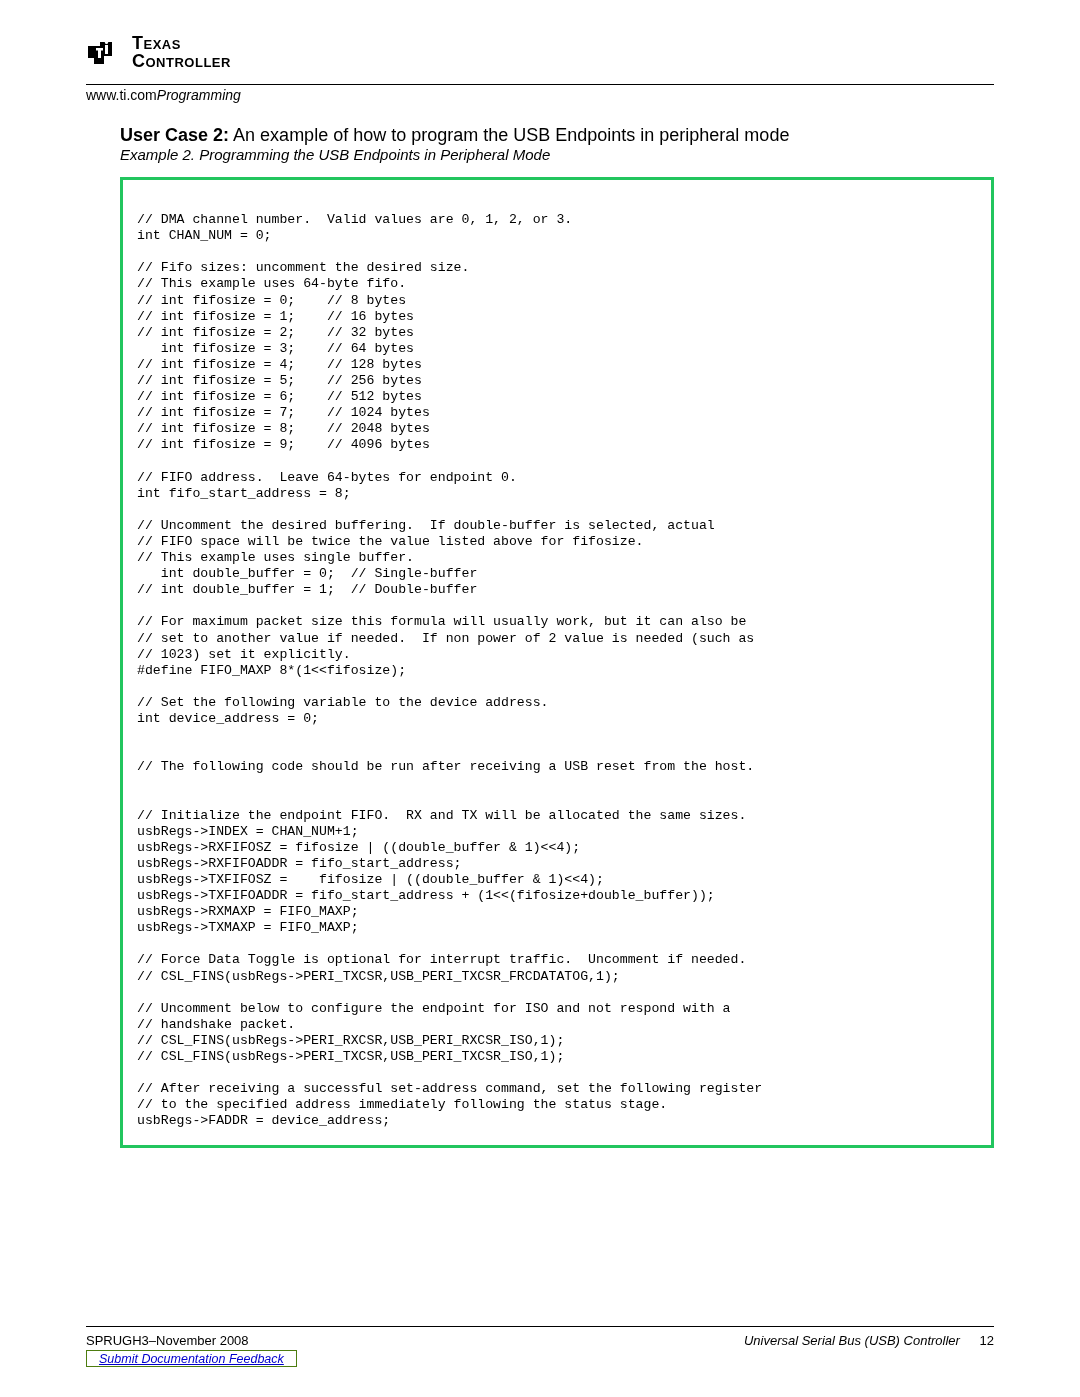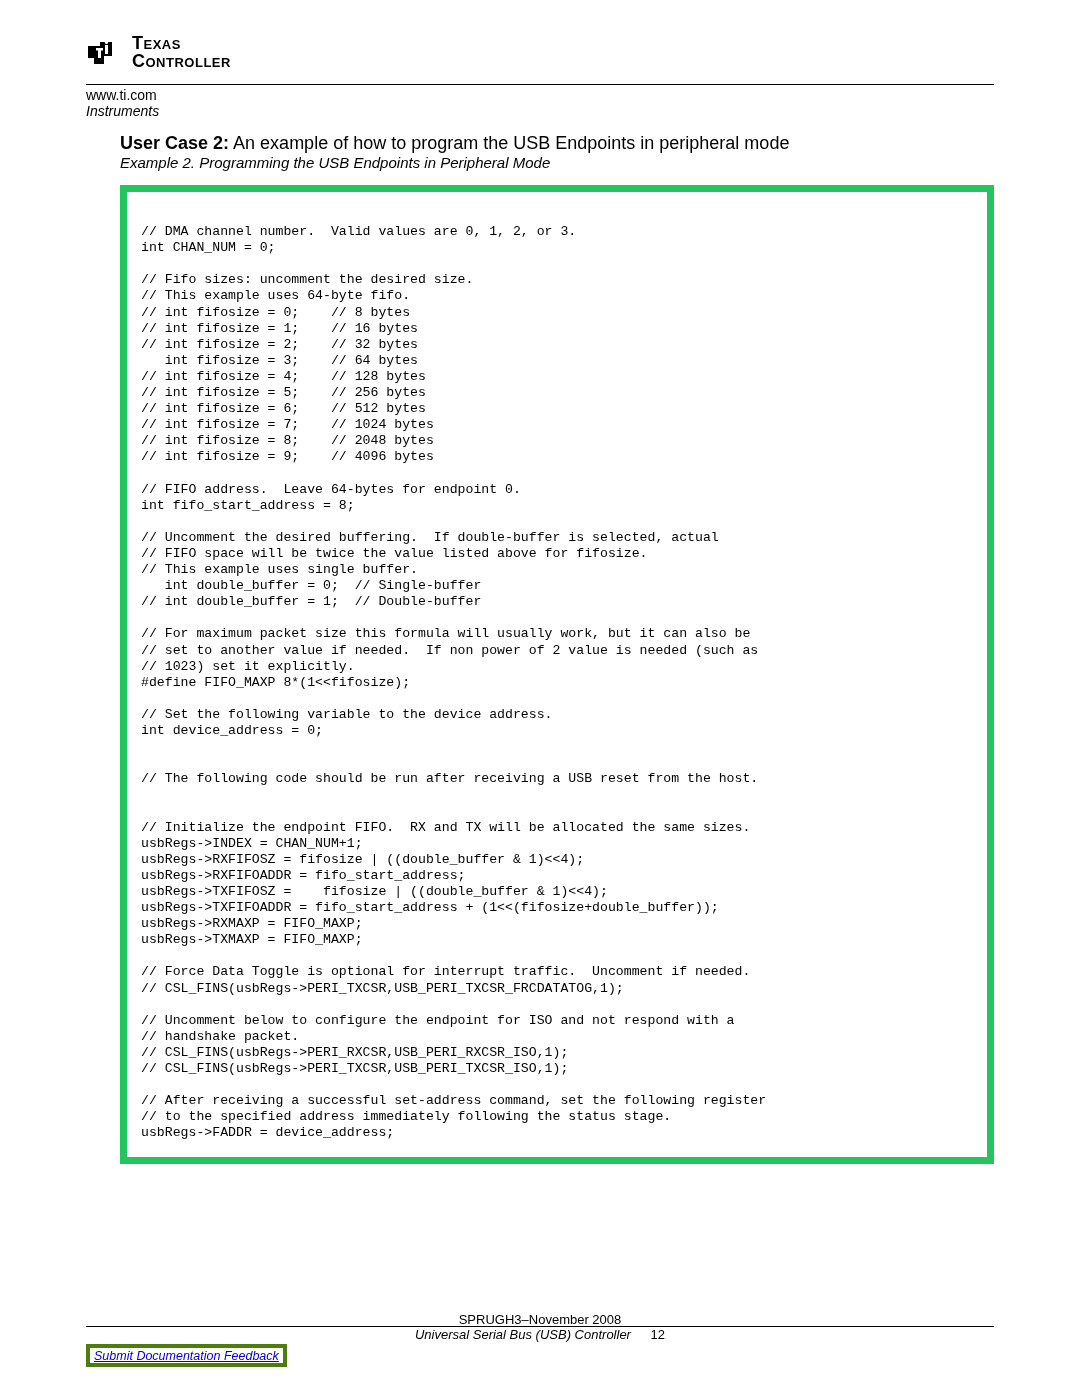--- a/index.html
+++ b/index.html
@@ -37,41 +37,40 @@
   .hr {
     border: none;
     border-top: 1.5px solid #000;
     margin: 0;
   }
   .top-meta {
     display: flex;
     justify-content: flex-start;
     font-size: 14px;
     margin-top: 2px;
-    margin-bottom: 14px;
-    flex-direction: column;
+    margin-bottom: 22px;
   }
   .top-meta .section {
     font-style: italic;
   }
   .body-indent {
     margin-left: 34px;
   }
   .usercase {
     font-size: 18px;
   }
   .usercase b { font-weight: bold; }
   .example-title {
     font-style: italic;
     font-weight: normal;
     font-size: 15px;
     margin-bottom: 14px;
   }
   .code-box {
-    border: 7px solid #22c55e;
+    border: 3px solid #22c55e;
     padding: 16px 14px;
     margin-left: 34px;
     font-family: "Courier New", Courier, monospace;
     font-size: 13.2px;
     line-height: 1.22;
     white-space: pre;
     overflow: hidden;
   }
   .bottom-hr {
     border: none;
@@ -86,41 +85,40 @@
     position: absolute;
     left: 86px;
     right: 86px;
     bottom: 30px;
     font-size: 13px;
   }
   .footer-top {
     display: flex;
     justify-content: space-between;
     align-items: center;
-    flex-direction: column;
   }
   .footer-title {
     font-style: italic;
   }
   .pagenum {
     margin-left: 16px;
     font-style: normal;
   }
   .feedback {
     margin-top: 2px;
   }
   .feedback a {
     color: #0000cc;
     font-style: italic;
     font-size: 12.5px;
   }
   .feedback-box {
     display: inline-block;
-    border: 4px solid #4d7c0f;
-    padding: 0 4px;
+    border: 1px solid #4d7c0f;
+    padding: 0 12px;
   }
 </style>
 </head>
 <body>
 
 <div class="page">
   <div class="logo-row">
     <svg width="30" height="28" viewBox="0 0 30 28">
       <path d="M2 8 L2 20 L8 20 L8 26 L18 26 L18 18 L26 18 L26 4 L14 4 L14 8 Z" fill="#000"></path>
       <rect x="12" y="10" width="3" height="10" fill="#fff"></rect>
@@ -131,21 +129,21 @@
     <div class="logo-text">
       <div>Texas</div>
       <div>Controller</div>
     </div>
   </div>
 
   <hr class="hr">
 
   <div class="top-meta">
     <span>www.ti.com</span>
-    <span class="section">Instruments</span>
+    <span class="section">Programming</span>
   </div>
 
   <div class="body-indent">
     <div class="usercase">
       <b>User Case 2:</b><span> An example of how to program the USB Endpoints in peripheral mode</span>
     </div>
     <div class="example-title">Example 2. Programming the USB Endpoints in Peripheral Mode</div>
   </div>
 
   <div class="code-box">

